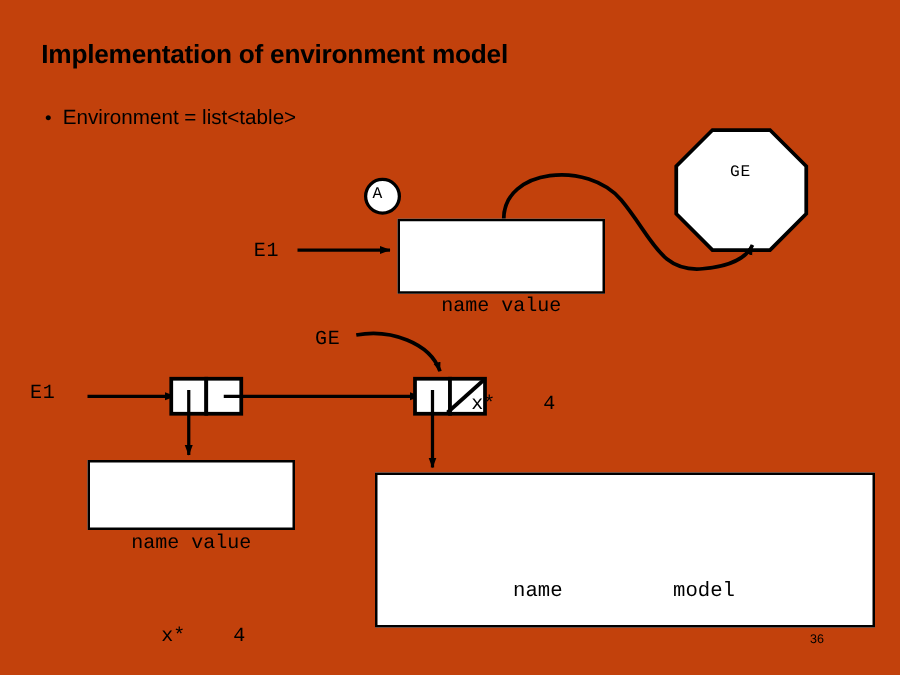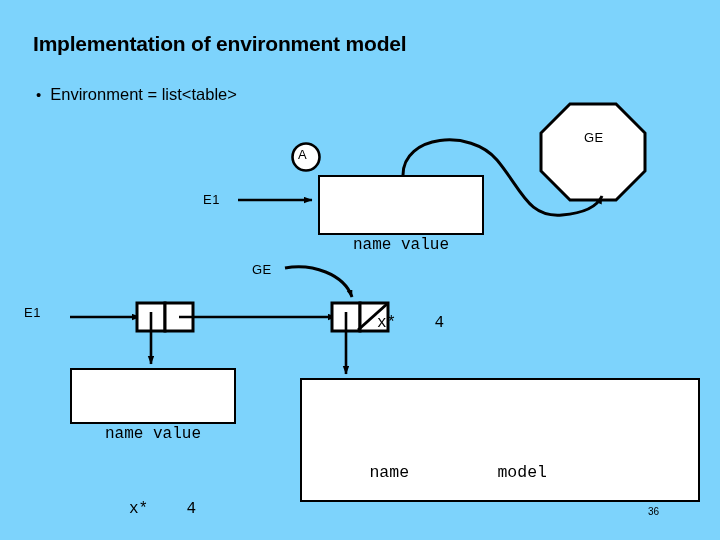--- a/index.html
+++ b/index.html
@@ -5,21 +5,21 @@
 <style>
   html, body {
     margin: 0;
     padding: 0;
     background: #ffffff;
   }
   #slide {
     position: relative;
     width: 720px;
     height: 540px;
-    background: #7dd3fc;
+    background: #c2410c;
     overflow: hidden;
     font-family: "Liberation Sans", sans-serif;
     color: #000000;
   }
   #slide-svg {
     position: absolute;
     left: 0;
     top: 0;
     width: 720px;
     height: 540px;
@@ -44,25 +44,25 @@
     align-items: baseline;
   }
   #bullet-dot {
     font-size: 15px;
     line-height: 1;
     margin-right: 9px;
   }
 
   
   .mono {
-    font-family: Liberation Sans, sans-serif;
+    font-family: Liberation Mono, monospace;
     white-space: pre;
   }
   .node-label {
-    font-size: 13px;
+    font-size: 16px;
     letter-spacing: 0.5px;
   }
   #label-A   { left: 298px; top: 147px; font-size: 13px; }
   #label-GE-oct { left: 584px; top: 130px; font-size: 13px; letter-spacing:0.5px; }
   #label-E1-top { left: 203px; top: 192px; }
   #label-E1-mid { left: 24px;  top: 305px; }
   #label-GE-mid { left: 252px; top: 262px; }
 
   
   .frame-table {
@@ -89,21 +89,21 @@
     text-align: center;
   }
   #table-global {
     left: 300px; top: 378px;
     width: 400px; height: 124px;
     font-size: 16.5px;
     line-height: 25px;
     padding: 5px 0 0 8px;
   }
   #table-global .grow { display: block; }
-  .gcol-name  { display: inline-block; width: 128px; }
+  .gcol-name  { display: inline-block; width: 128px; margin-left: 41px; }
 
   
   #page-number {
     left: 648px; top: 506px;
     font-size: 10px;
     font-family: "Liberation Sans", sans-serif;
   }
 </style>
 </head>
 <body>

